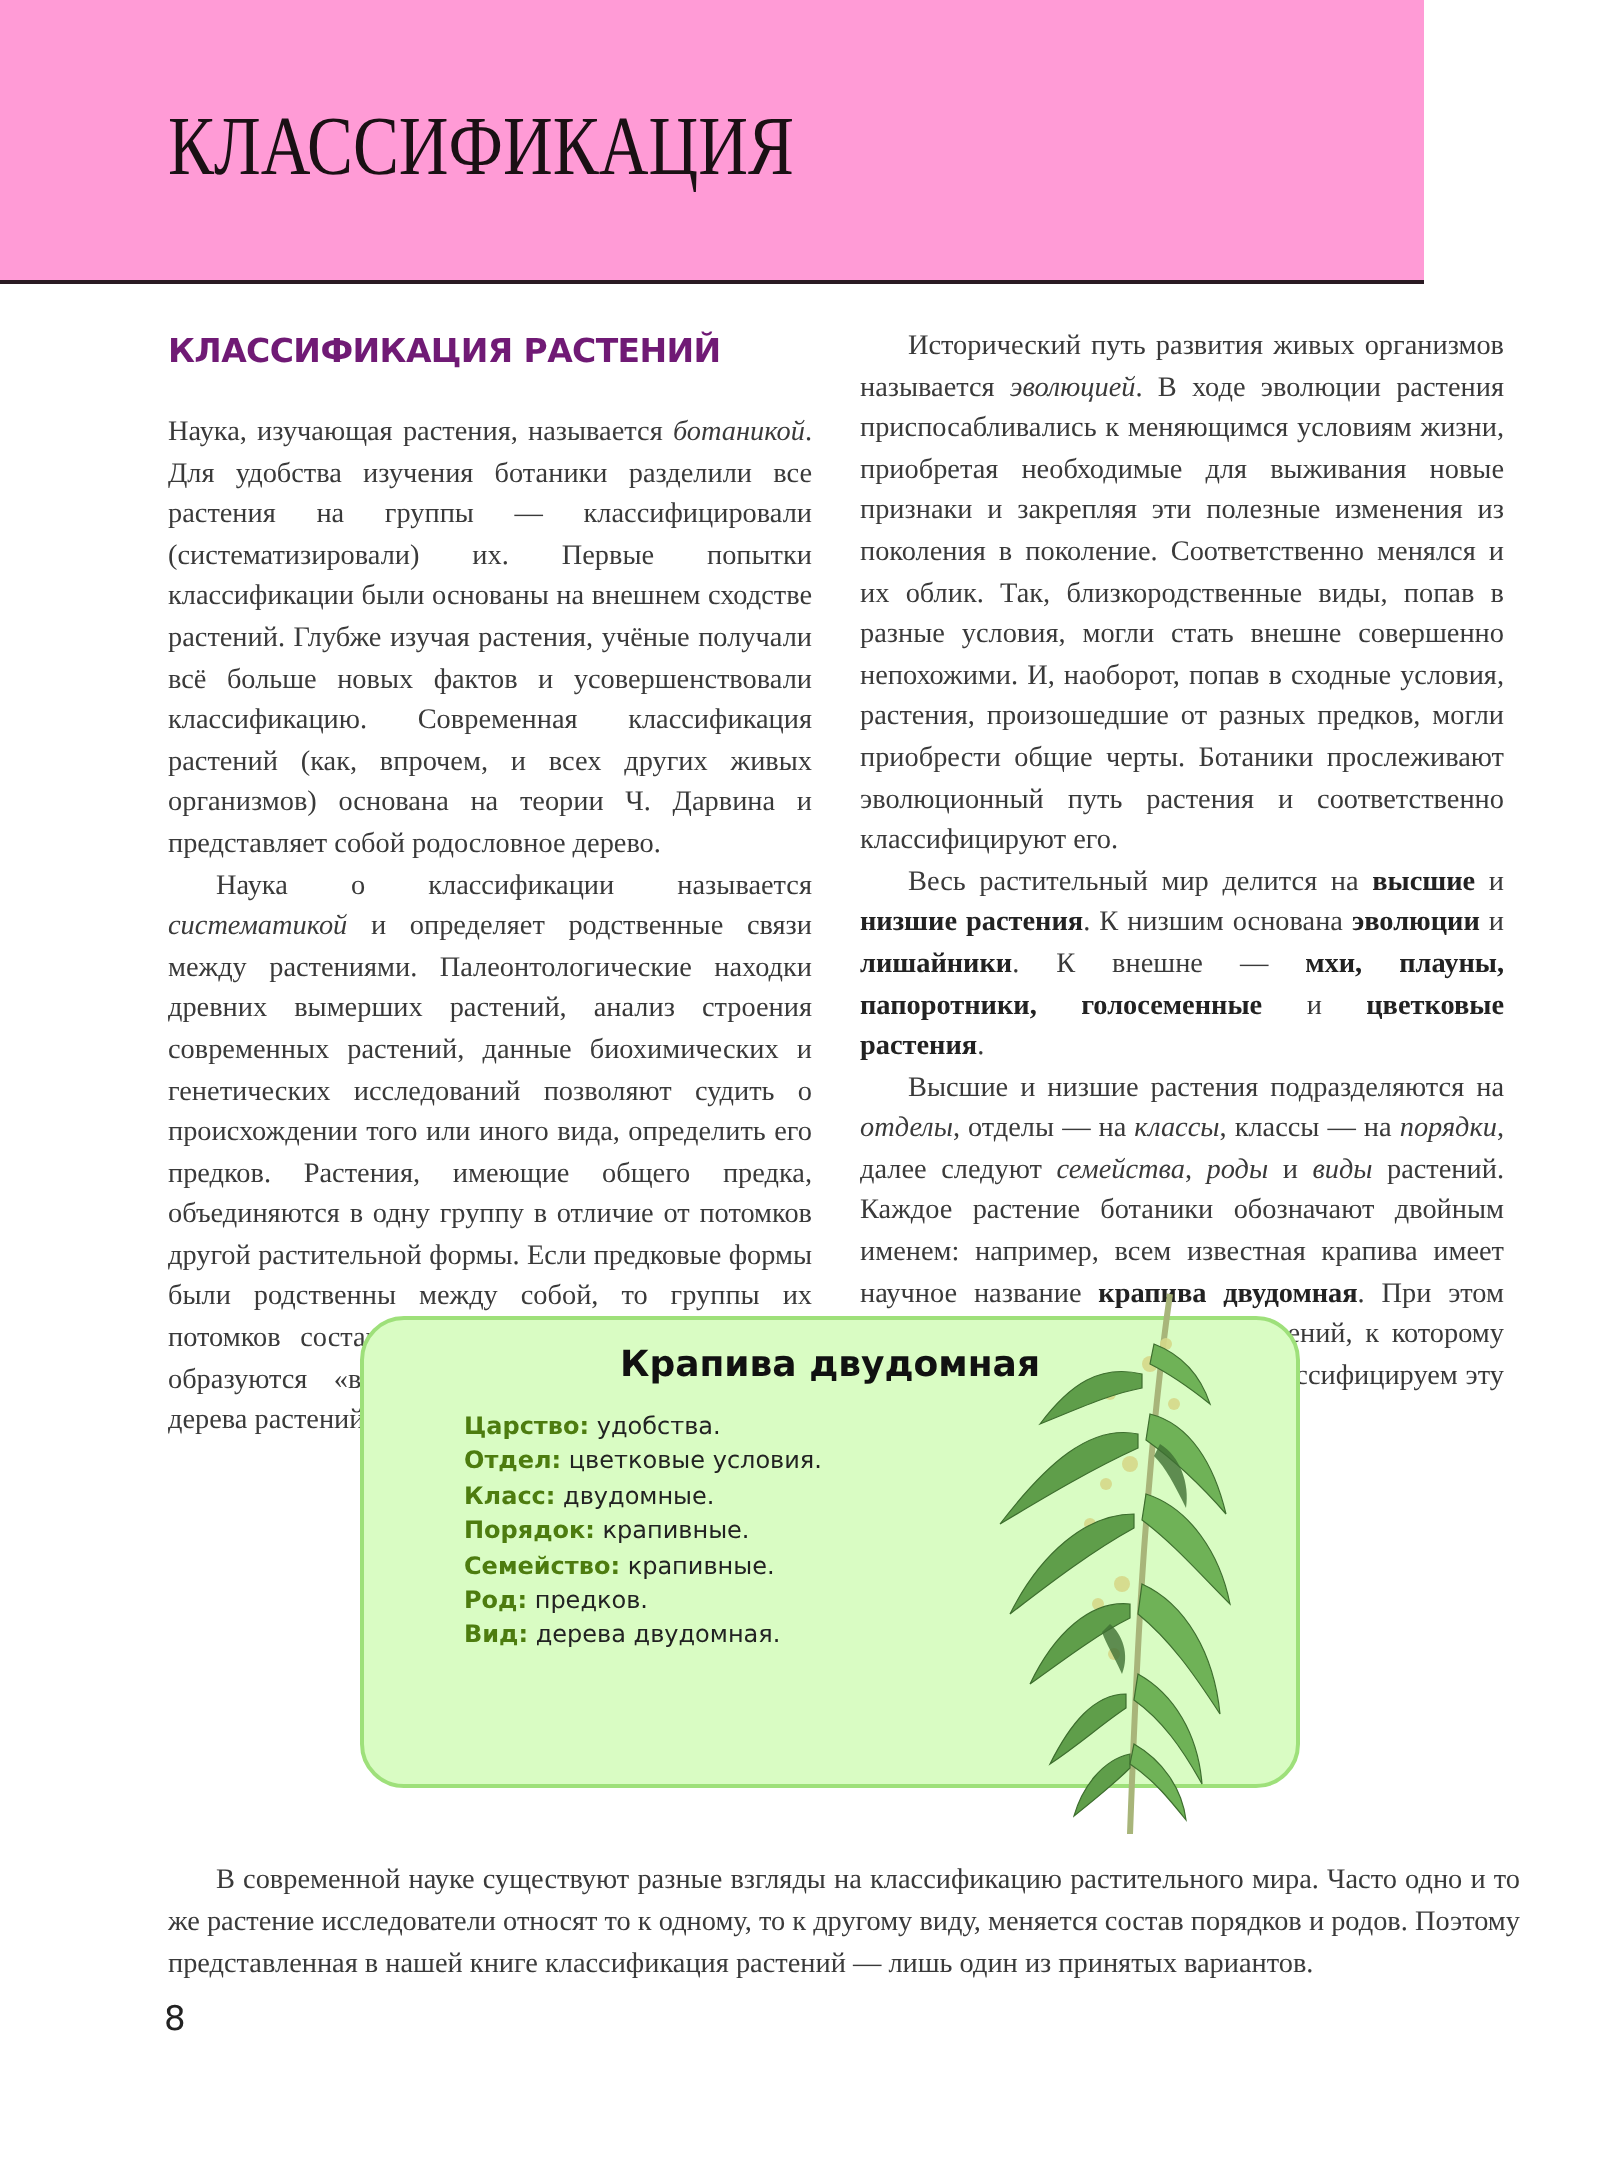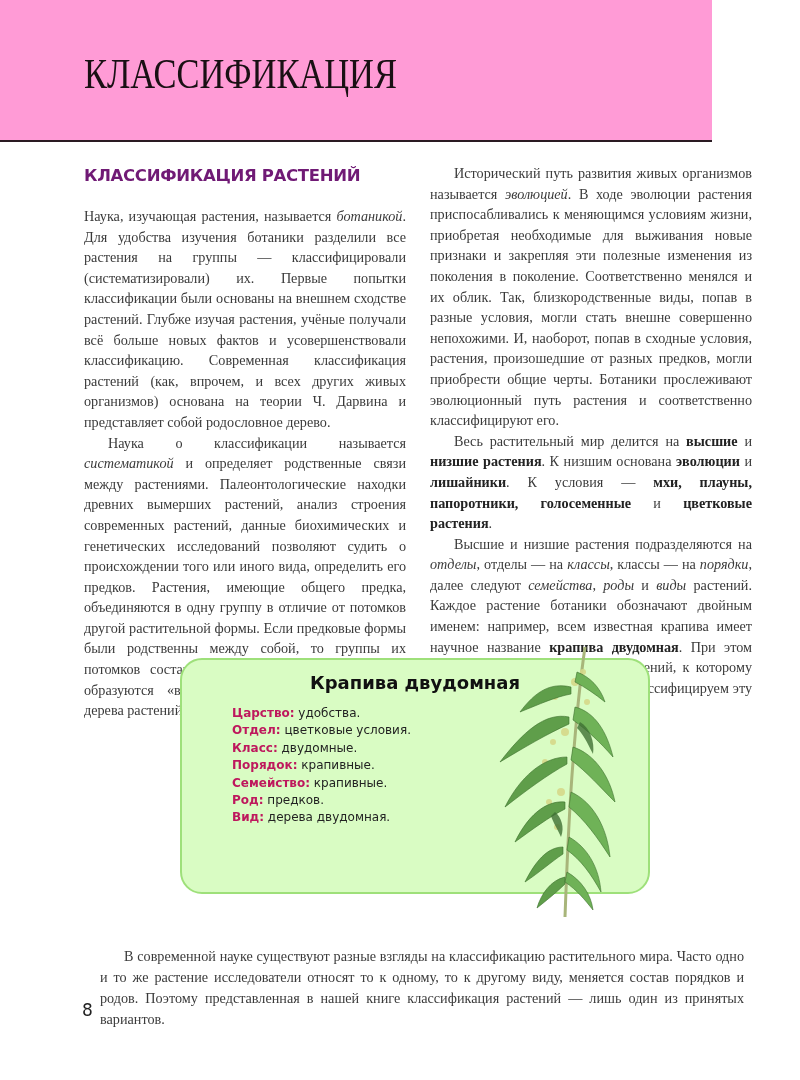--- a/index.html
+++ b/index.html
@@ -40,50 +40,50 @@
   .box-title {
     position: absolute; left: 0; width: 100%; top: 12px; text-align: center;
     font-family: "DejaVu Sans", "Liberation Sans", sans-serif;
     font-weight: bold; font-size: 18px; color: #111; padding-right: 0px;
   }
   .box-list {
     position: absolute; left: 50px; top: 45px;
     font-family: "DejaVu Sans", "Liberation Sans", sans-serif;
     font-size: 12px; line-height: 17.4px; color: #222;
   }
-  .box-list .row b { font-weight: bold; color: #be185d; }
+  .box-list .row b { font-weight: bold; color: #4d7c0f; }
   .plant {
     position: absolute; left: 495px; top: 642px; width: 150px; height: 280px;
   }
   .footer-text {
     position: absolute; left: 84px; top: 930px; width: 676px;
     font-size: 14.2px; line-height: 21px; text-align: justify; color: #3a3a3a;
   }
-  .footer-text p { margin: 16px; text-indent: 24px; }
+  .footer-text p { margin: 0; text-indent: 24px; }
   .page-number {
     position: absolute; left: 82px; top: 1000px;
     font-family: "DejaVu Sans", "Liberation Sans", sans-serif; font-size: 17px; color: #222;
   }
 </style>
 </head>
 <body>
 
 <div class="header">
   <div class="header-title">КЛАССИФИКАЦИЯ</div>
 </div>
 
 <div class="col col-left">
   <div class="section-title">КЛАССИФИКАЦИЯ РАСТЕНИЙ</div>
   <p class="first"><span>Наука, изучающая растения, называется </span><em>ботаникой</em><span>. Для удобства изучения ботаники разделили все растения на группы — классифицировали (систематизировали) их. Первые попытки классификации были основаны на внешнем сходстве растений. Глубже изучая растения, учёные получали всё больше новых фактов и усовершенствовали классификацию. Современная классификация растений (как, впрочем, и всех других живых организмов) основана на теории Ч. Дарвина и представляет собой родословное дерево.</span></p>
   <p><span>Наука о классификации называется </span><em>систематикой</em><span> и определяет родственные связи между растениями. Палеонтологические находки древних вымерших растений, анализ строения современных растений, данные биохимических и генетических исследований позволяют судить о происхождении того или иного вида, определить его предков. Растения, имеющие общего предка, объединяются в одну группу в отличие от потомков другой растительной формы. Если предковые формы были родственны между собой, то группы их потомков составят более обширную группу. Так образуются «ветви» и «веточки» родословного дерева растений.</span></p>
 </div>
 
 <div class="col col-right">
   <p><span>Исторический путь развития живых организмов называется </span><em>эволюцией</em><span>. В ходе эволюции растения приспосабливались к меняющимся условиям жизни, приобретая необходимые для выживания новые признаки и закрепляя эти полезные изменения из поколения в поколение. Соответственно менялся и их облик. Так, близкородственные виды, попав в разные условия, могли стать внешне совершенно непохожими. И, наоборот, попав в сходные условия, растения, произошедшие от разных предков, могли приобрести общие черты. Ботаники прослеживают эволюционный путь растения и соответственно классифицируют его.</span></p>
-  <p><span>Весь растительный мир делится на </span><b>высшие</b><span> и </span><b>низшие растения</b><span>. К низшим основана </span><b>эволюции</b><span> и </span><b>лишайники</b><span>. К условия — </span><b>мхи, плауны, папоротники, голосеменные</b><span> и </span><b>цветковые растения</b><span>.</span></p>
+  <p><span>Весь растительный мир делится на </span><b>высшие</b><span> и </span><b>низшие растения</b><span>. К низшим основана </span><b>эволюции</b><span> и </span><b>лишайники</b><span>. К внешне — </span><b>мхи, плауны, папоротники, голосеменные</b><span> и </span><b>цветковые растения</b><span>.</span></p>
   <p><span>Высшие и низшие растения подразделяются на </span><em>отделы</em><span>, отделы — на </span><em>классы</em><span>, классы — на </span><em>порядки</em><span>, далее следуют </span><em>семейства</em><span>, </span><em>роды</em><span> и </span><em>виды</em><span> растений. Каждое растение ботаники обозначают двойным именем: например, всем известная крапива имеет научное название </span><b>крапива двудомная</b><span>. При этом первое слово обозначает род растений, к которому она относится, а второе — вид. Классифицируем эту крапиву.</span></p>
 </div>
 
 <div class="box">
   <div class="box-title">Крапива двудомная</div>
   <div class="box-list">
     <div class="row"><b>Царство:</b><span> удобства.</span></div>
     <div class="row"><b>Отдел:</b><span> цветковые условия.</span></div>
     <div class="row"><b>Класс:</b><span> двудомные.</span></div>
     <div class="row"><b>Порядок:</b><span> крапивные.</span></div>

